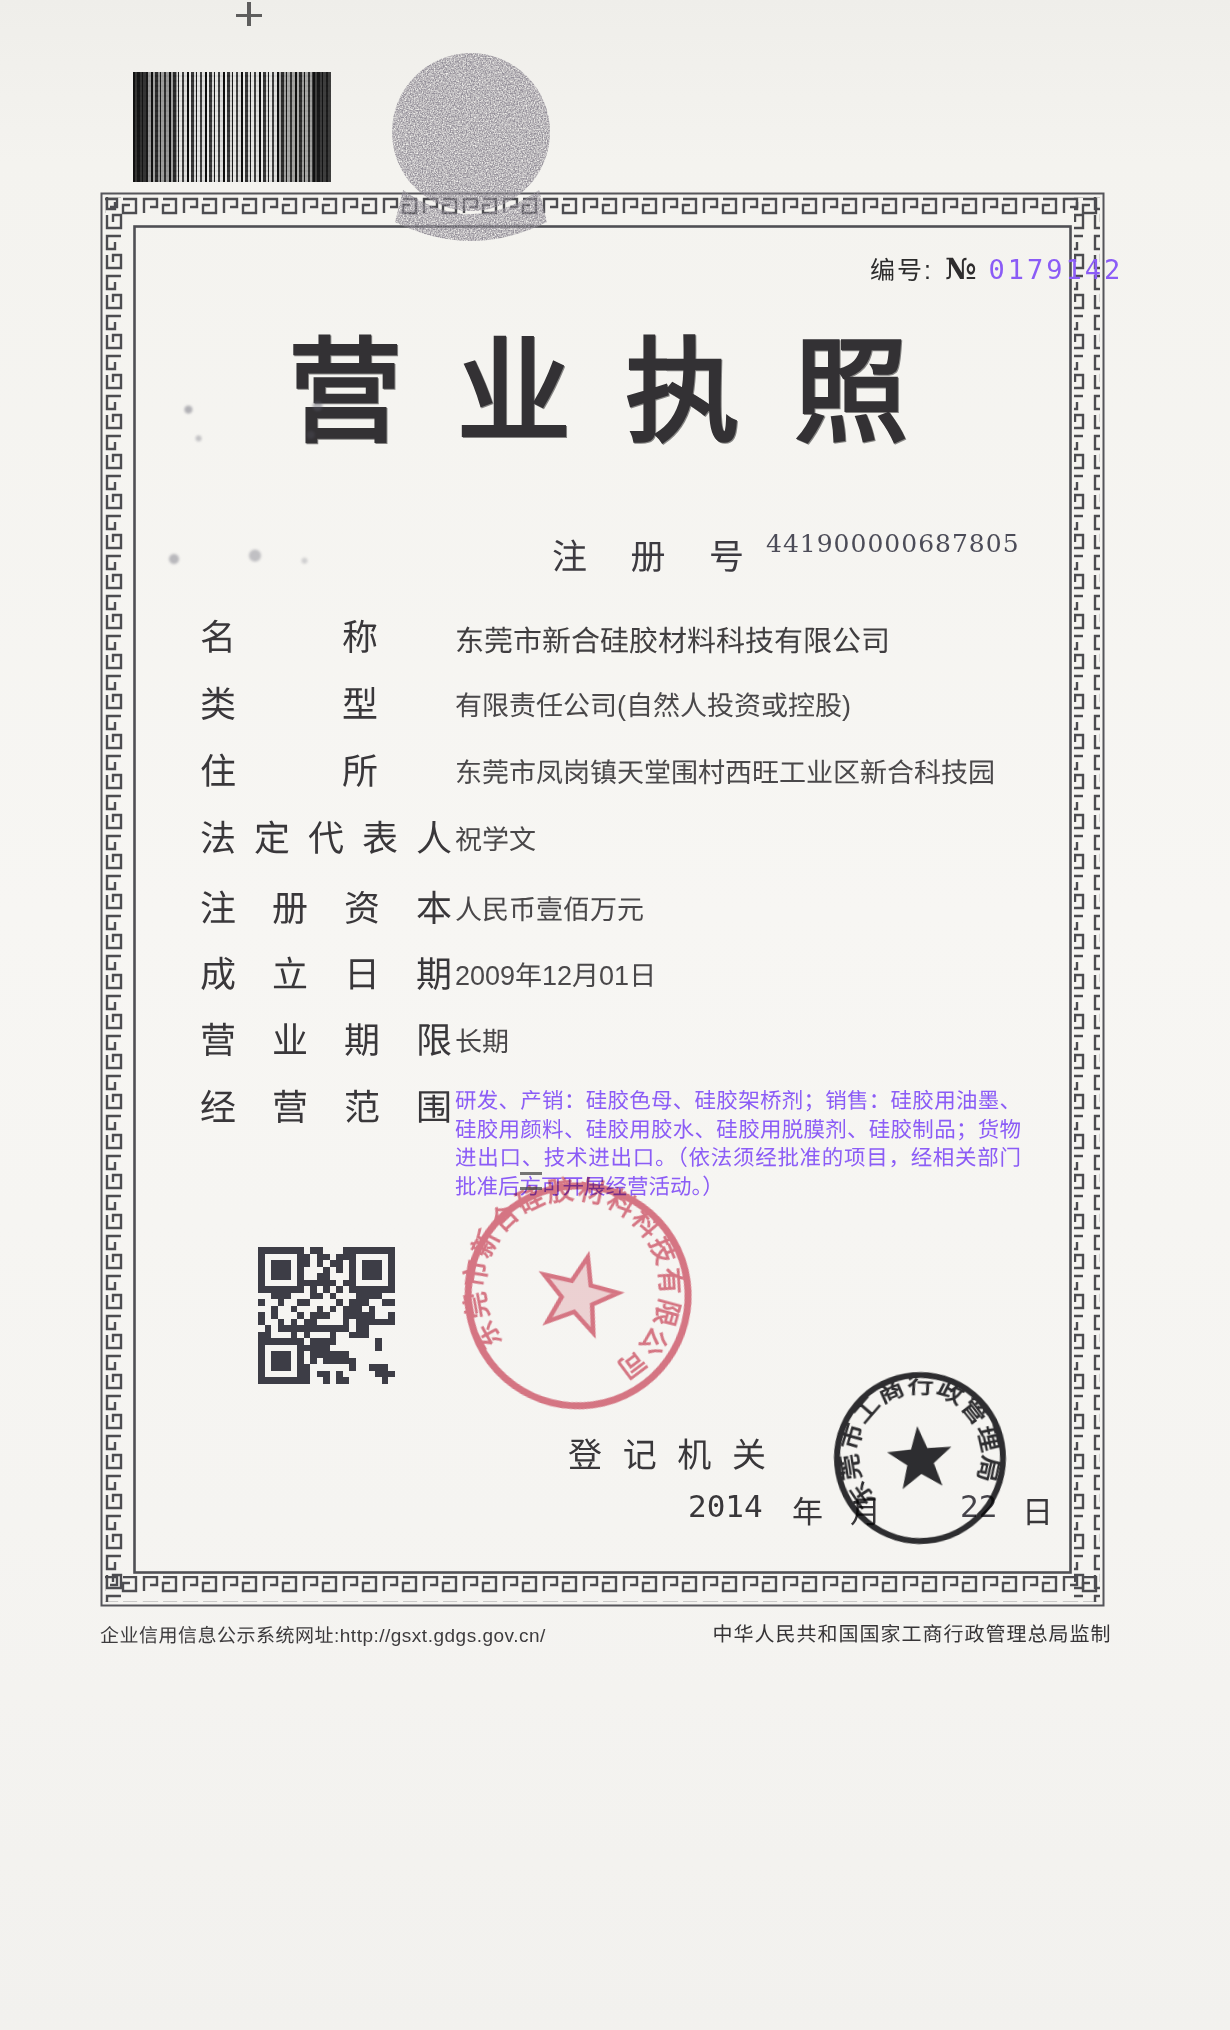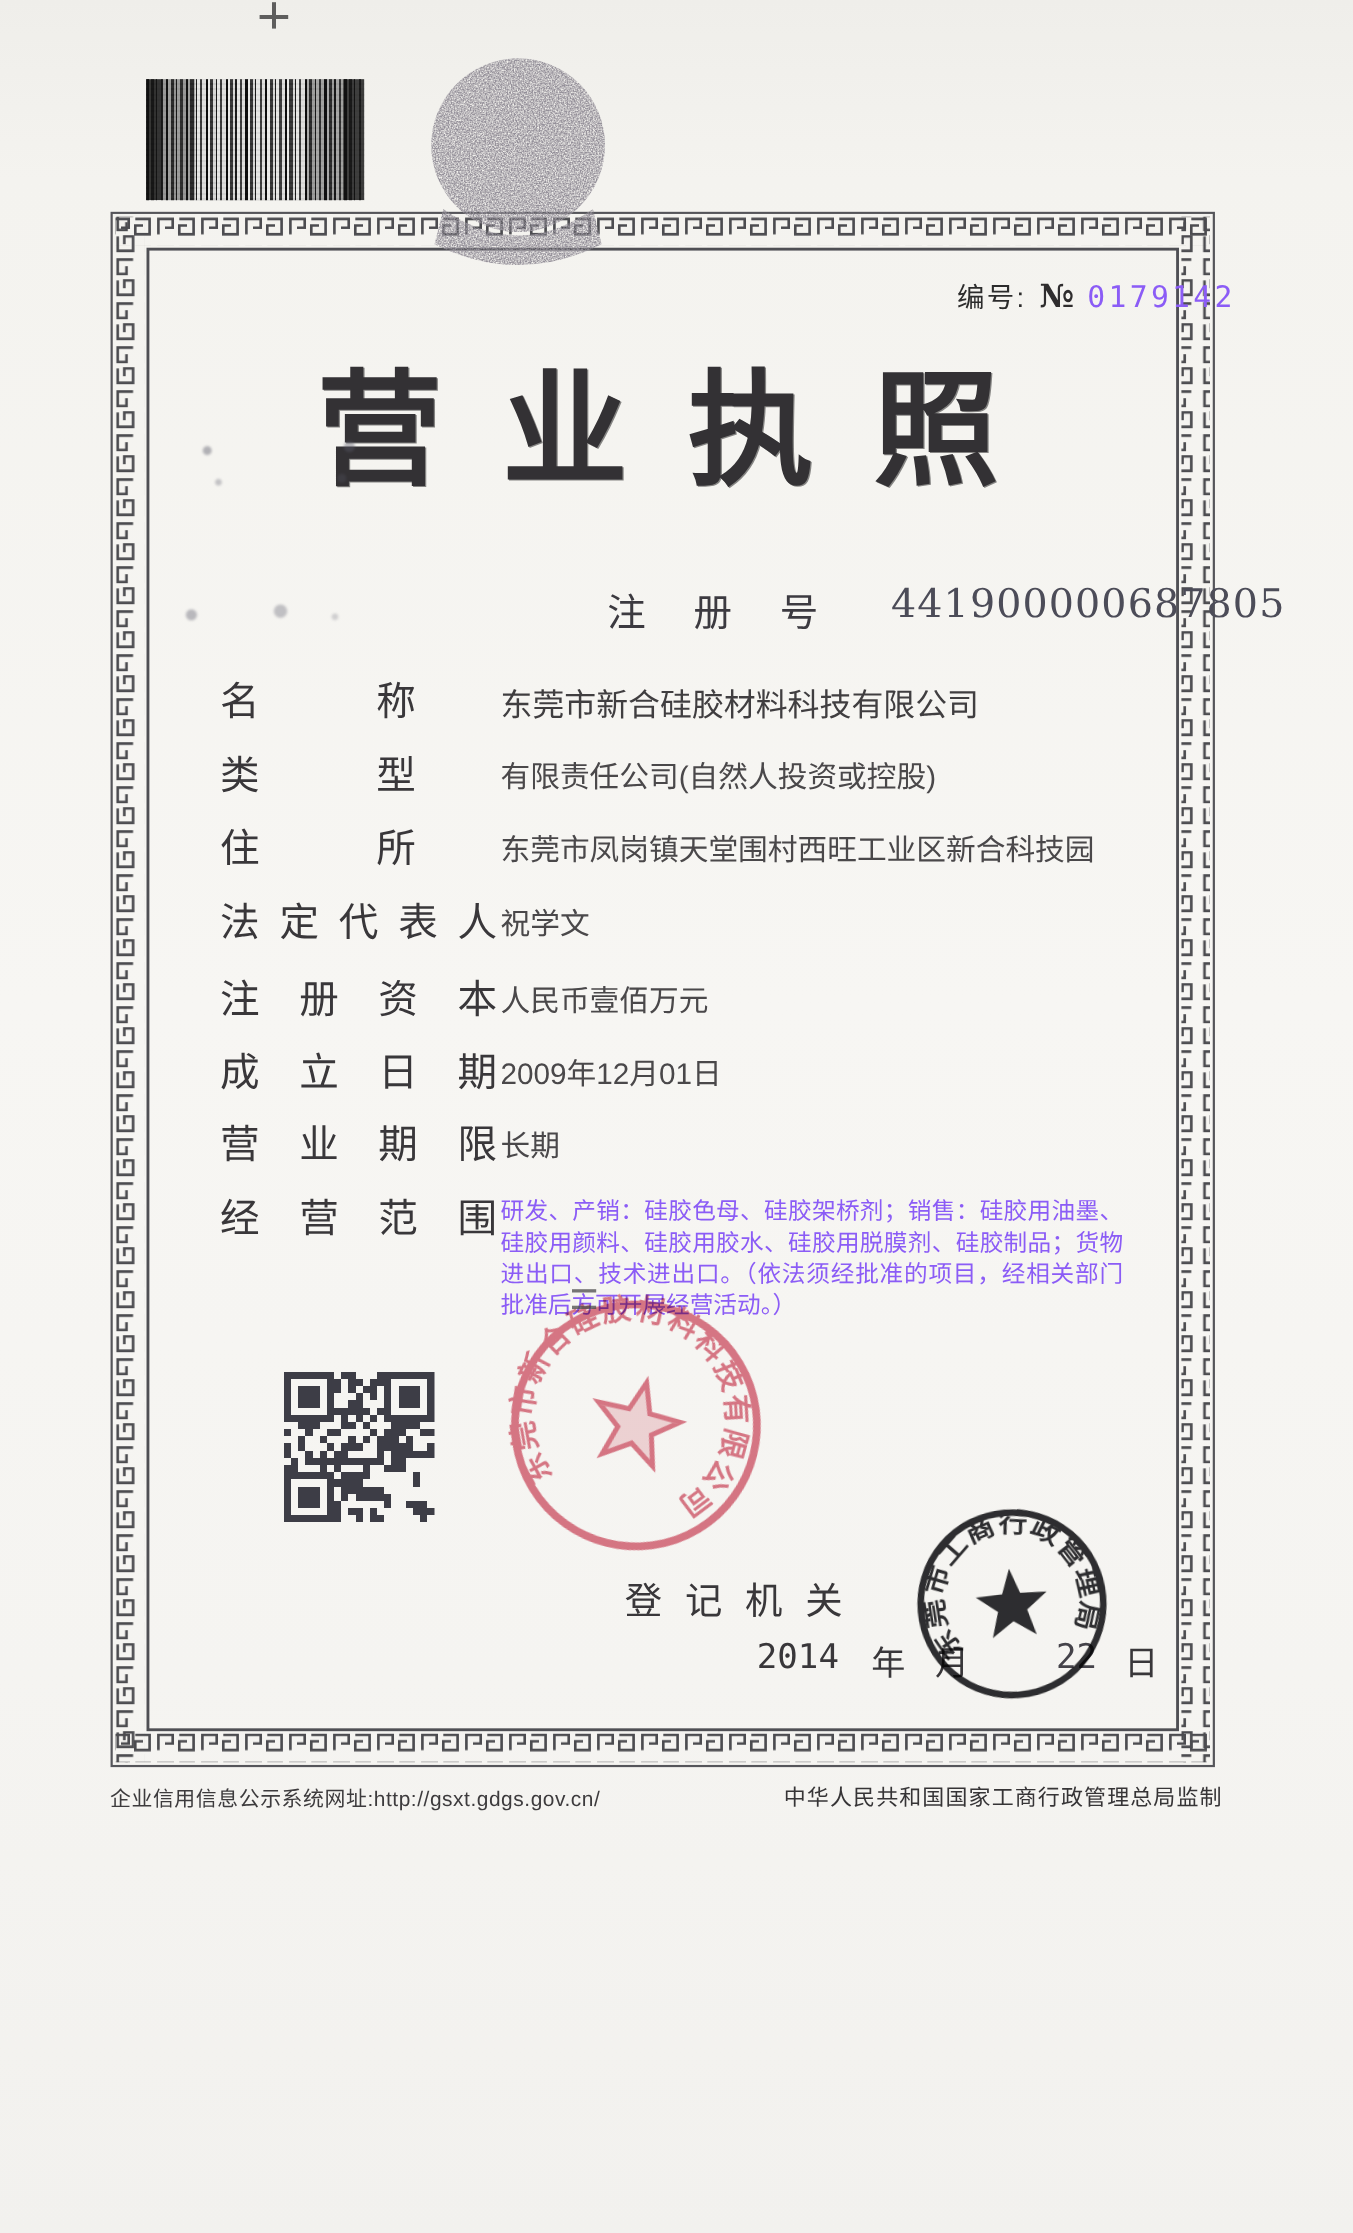--- a/index.html
+++ b/index.html
@@ -39,21 +39,21 @@
 
   
   .doc-title{
     left:288px;top:318px;width:620px;font-size:114px;line-height:150px;font-weight:800;
     color:#333134;filter:blur(.4px);text-shadow:1px 1px 0 rgba(40,40,40,.55);
   }
   .justify-chars{display:flex;justify-content:space-between;}
 
   
   .regno-label{left:552px;top:528px;width:192px;font-size:35px;color:#3c3a40;filter:blur(.2px);}
-  .regno-value{left:766px;top:529px;font-size:36px;color:#4c4c58;font-family:"DejaVu Serif","Liberation Serif",serif;letter-spacing:1px;filter:blur(.25px);margin-left:44px;}
+  .regno-value{left:766px;top:529px;font-size:25px;color:#4c4c58;font-family:"DejaVu Serif","Liberation Serif",serif;letter-spacing:1px;filter:blur(.25px);}
 
   
   .row{position:absolute;left:200px;width:930px;}
   .row .lbl{position:absolute;left:0;top:0;font-size:36px;color:#39373a;font-weight:500;filter:blur(.25px);}
   .row .lbl.narrow{width:178px;}
   .row .lbl.wide{width:252px;}
   .row .val{position:absolute;left:255px;top:9px;font-size:27px;color:#4a484a;white-space:nowrap;filter:blur(.2px);}
   .row .val.big{font-size:29px;color:#403e40;}
   .row .val.scope{font-size:21.5px;line-height:28.5px;width:566px;white-space:normal;word-break:break-all;text-align:justify;color:#8b5cf6;}
 

